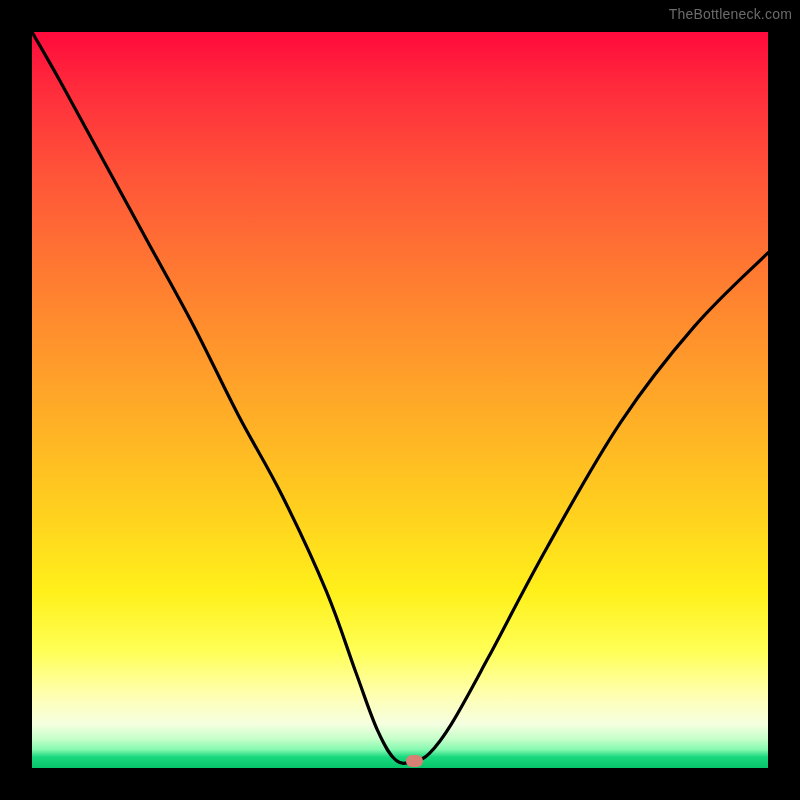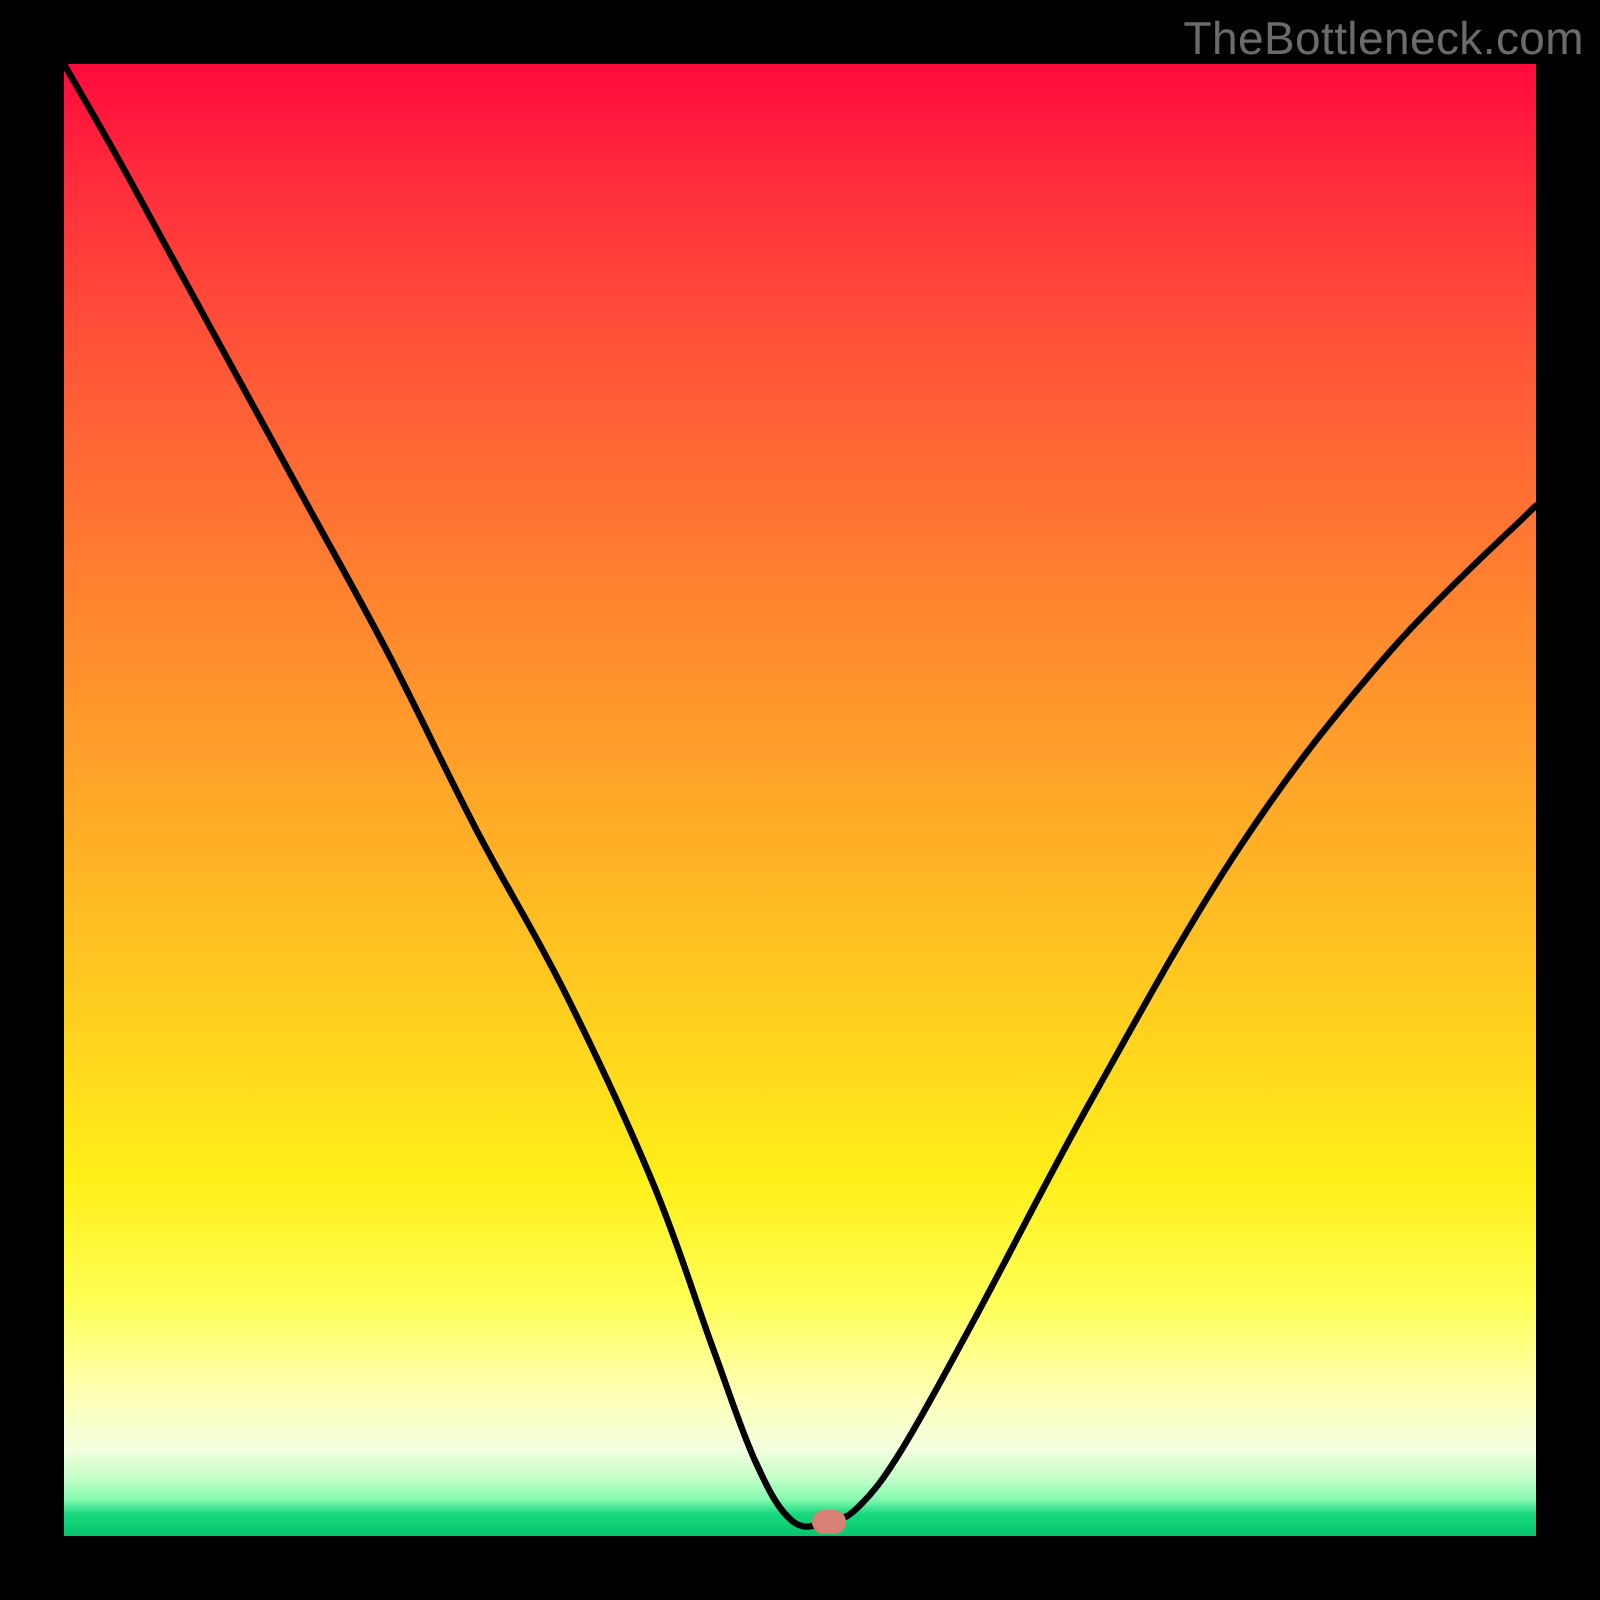--- a/index.html
+++ b/index.html
@@ -42,21 +42,21 @@
       #85f9b0 97.5%,
       #19d97f 98.5%,
       #06c46a 100%
     );
   }
   .watermark {
     position: absolute;
     top: 6px;
     right: 8px;
     color: #6b6b6b;
-    font-size: 23px;
+    font-size: 14px;
     letter-spacing: 0.2px;
     user-select: none;
   }
   svg.curve {
     position: absolute;
     left: 0;
     top: 0;
     width: 736px;
     height: 736px;
   }

